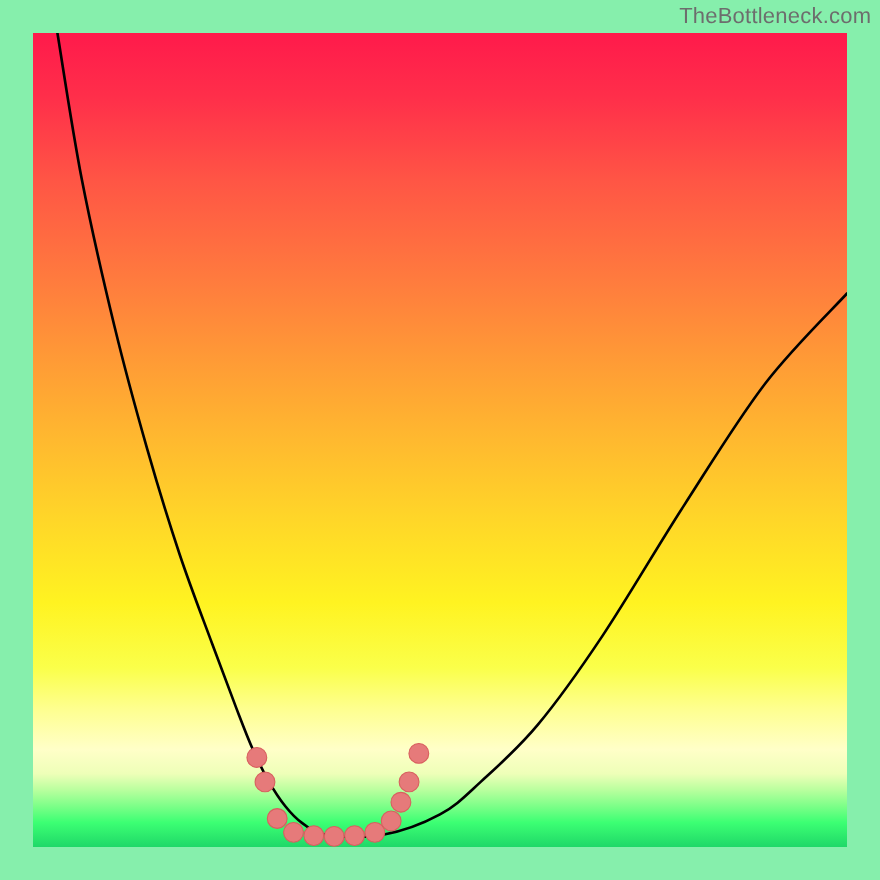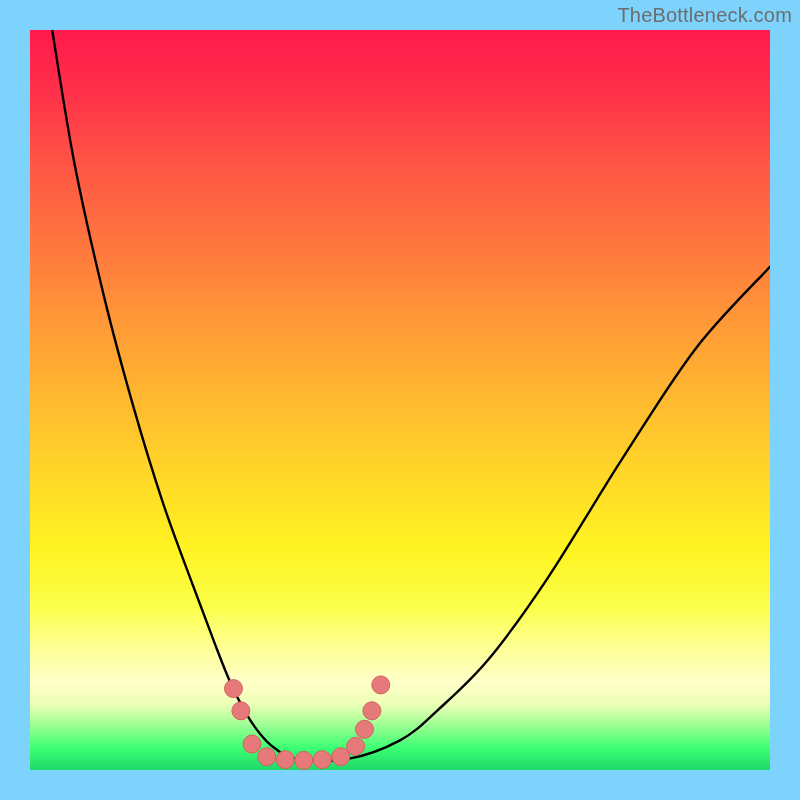--- a/index.html
+++ b/index.html
@@ -7,21 +7,21 @@
     padding: 0;
     width: 800px;
     height: 800px;
     overflow: hidden;
     font-family: Arial, Helvetica, sans-serif;
   }
   .canvas {
     position: relative;
     width: 800px;
     height: 800px;
-    background: #7dd3fc;
+    background: #86efac;
   }
   .plot-area {
     position: absolute;
     left: 30px;
     top: 30px;
     width: 740px;
     height: 740px;
     
     background: linear-gradient(to bottom,
       #ff1a4b 0%,

